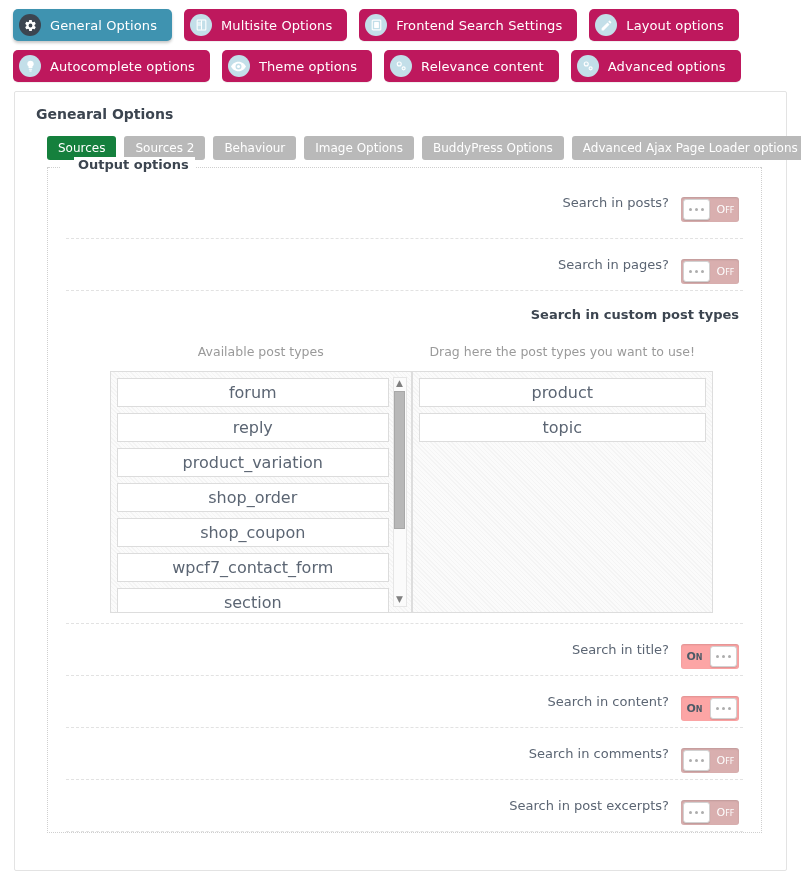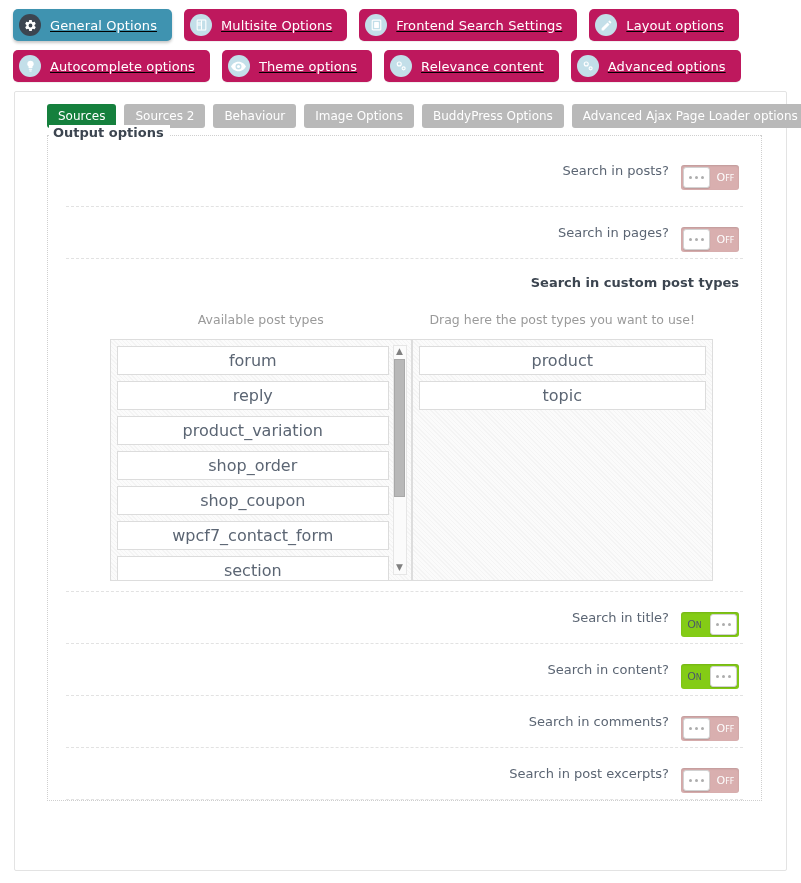--- a/index.html
+++ b/index.html
@@ -8,21 +8,20 @@
     width: 801px; height: 883px;
     background: #ffffff;
     font-family: "DejaVu Sans", sans-serif;
     -webkit-font-smoothing: antialiased;
   }
 
   
   #main-tabs {
     padding: 9px 0 0 13px;
     width: 656px;
-    text-decoration: underline;
   }
   .tab-row {
     display: flex;
     align-items: flex-start;
     margin-bottom: 9px;
   }
   .nav-tab {
     display: flex;
     align-items: center;
     height: 32px;
@@ -96,21 +95,21 @@
   
   #output-fieldset {
     margin: 0 12px 0 20px;
     border: 1px dotted #cfcfcf;
     border-top: none;
     padding: 0 18px 0 18px;
     position: relative;
   }
   #fieldset-legend {
     position: absolute;
-    top: -10px; left: 1px;
+    top: -10px; left: 26px;
     background: #fff;
     padding: 0 6px 0 4px;
     font-size: 13px;
     font-weight: bold;
     color: #3c4550;
   }
   #fieldset-topborder-l {
     position: absolute; top: 0; left: 0; width: 12px;
     border-top: 1px dotted #cfcfcf;
   }
@@ -139,21 +138,21 @@
     width: 58px; height: 25px;
     border-radius: 3px;
     display: flex; align-items: center;
     cursor: pointer;
     position: relative;
     flex: 0 0 auto;
     box-shadow: inset 0 1px 2px rgba(0,0,0,.12);
     margin-top: 14px;
   }
   .toggle.off { background: #d9afaf; justify-content: flex-start; }
-  .toggle.on  { background: #84cc16; justify-content: space-between; }
+  .toggle.on  { background: #fca5a5; justify-content: space-between; font-weight: bold; }
   .knob {
     width: 27px; height: 21px;
     background: #ffffff;
     border: 1px solid #d2d2d2;
     border-radius: 3px;
     margin: 0 2px;
     display: flex; align-items: center; justify-content: center;
     box-shadow: 0 1px 1px rgba(0,0,0,.12);
   }
   .knob i {
@@ -322,20 +321,21 @@
           <circle cx="16.5" cy="16" r="2.6"></circle>
         </svg>
       </span>
       <span class="tab-label">Advanced options</span>
     </div>
   </div>
 </div>
 
 <div id="panel">
 
+  <div id="page-title">Genearal Options</div>
 
   <div id="sub-tabs">
     <div class="sub-tab active">
       <span>Sources</span>
     </div>
     <div class="sub-tab">
       <span>Sources 2</span>
     </div>
     <div class="sub-tab">
       <span>Behaviour</span>

